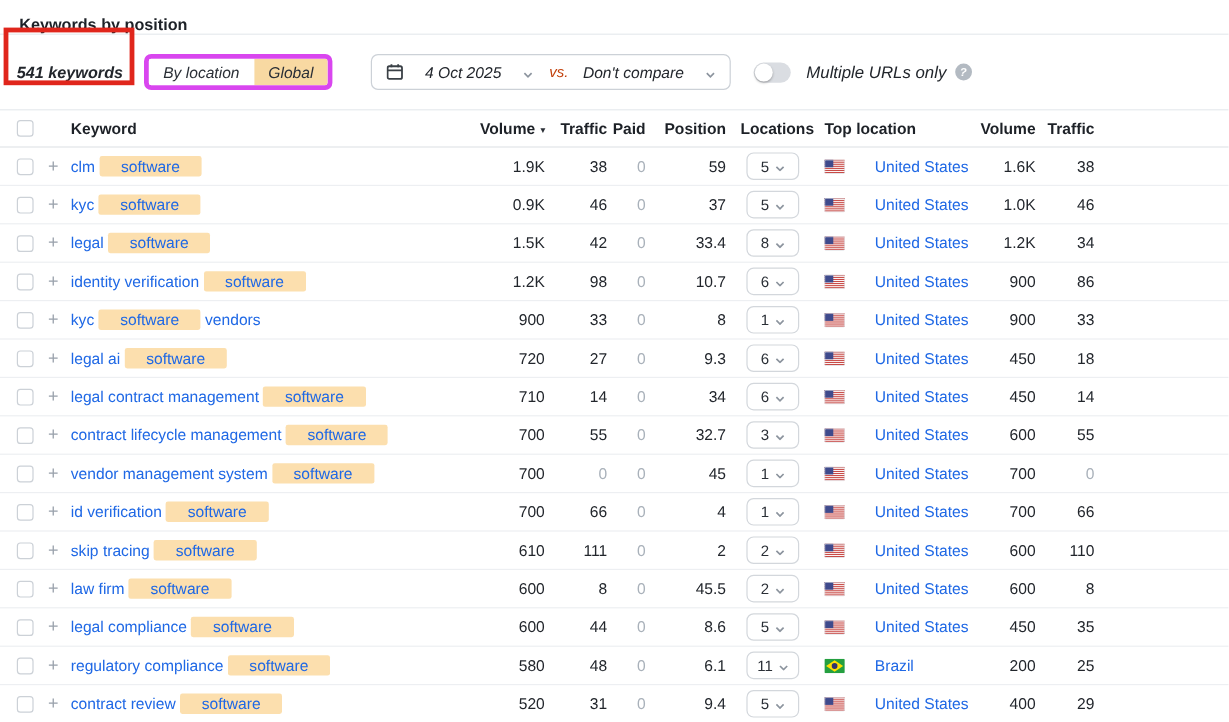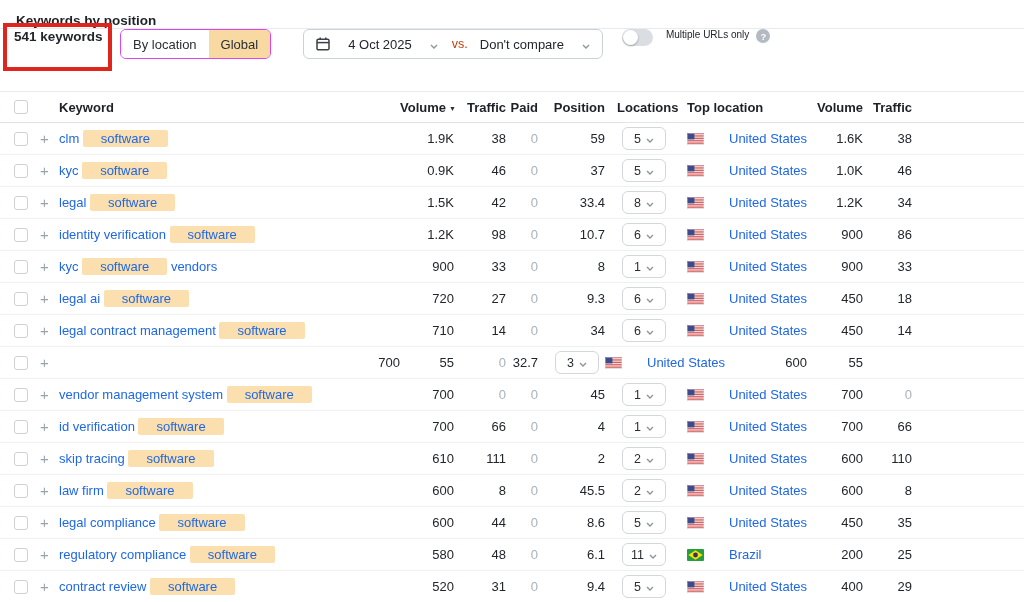--- a/index.html
+++ b/index.html
@@ -15,34 +15,34 @@
   *{box-sizing:border-box;}
   html,body{margin:0;padding:0;background:#fff;}
   .app{
     position:relative;width:1024px;height:602px;overflow:hidden;background:#fff;
     font-family:"Liberation Sans",sans-serif;color:var(--text);font-size:13px;
   }
   
   .page-header{height:29px;padding:13px 0 0 16px;border-bottom:1px solid #e7eaee;}
   .page-header h1{margin:0;font-size:13.5px;font-weight:700;color:#1d2127;}
   
-  .toolbar{height:63px;display:flex;align-items:flex-start;padding-left:14px;border-bottom:1px solid #e7eaee;position:relative;}
+  .toolbar{height:63px;display:flex;align-items:center;padding-left:14px;border-bottom:1px solid #e7eaee;position:relative;font-style:italic;}
   .kw-count{font-weight:700;font-size:13.5px;width:96px;}
   .annotation-box{position:absolute;left:3px;top:-6px;width:109px;height:48px;border:4px solid var(--red);pointer-events:none;z-index:5;}
-  .segmented{display:flex;margin-left:10px;border:1px solid #d946ef;border-radius:6px;overflow:hidden;height:30px;background:#fff;}
+  .segmented{display:flex;margin-left:10px;border:4px solid #d946ef;border-radius:6px;overflow:hidden;height:30px;background:#fff;}
   .segmented .seg{display:flex;align-items:center;padding:0 12px;cursor:pointer;font-size:13px;color:#2a2f36;background:#fff;}
   .segmented .seg.active{background:var(--seg-active);}
   .date-control{display:flex;align-items:center;margin-left:32px;height:30px;border:1px solid #ccd1d7;border-radius:6px;background:#fff;padding:0 12px;gap:6px;}
   .date-control .part{display:flex;align-items:center;gap:18px;cursor:pointer;}
   .vs{color:#c2410c;margin:0 6px 0 8px;font-size:12.5px;}
   .chev{display:inline-block;margin-top:1px;}
   
   .toggle{margin-left:19px;width:31px;height:17px;border-radius:9px;background:#dadde2;position:relative;cursor:pointer;flex:none;}
   .toggle .knob{position:absolute;left:1px;top:1px;width:15px;height:15px;border-radius:50%;background:#fff;box-shadow:0 1px 2px rgba(0,0,0,.3);}
-  .toggle-label{margin-left:13px;font-size:10px;}
+  .toggle-label{margin-left:13px;font-size:14px;}
   .help-icon{margin-left:7px;width:14px;height:14px;border-radius:50%;background:#b3bac2;color:#fff;font-size:9.5px;font-weight:700;display:inline-flex;align-items:center;justify-content:center;cursor:pointer;}
   
   .grid-row{display:grid;grid-template-columns:38px 21px 341px 54px 52px 32px 67px 82px 120px 56px 49px 1fr;align-items:center;}
   .thead{height:31px;border-bottom:1px solid #e1e4e8;font-weight:700;color:#1d2127;}
   .thead .hcell{cursor:pointer;}
   .row{height:32px;border-bottom:1px solid var(--rowline);}
   .num{text-align:right;}
   .muted{color:var(--muted);}
   .cb{width:14px;height:14px;border:1.5px solid #ccd1d7;border-radius:3px;background:#fff;margin-left:14px;cursor:pointer;}
   .plus{color:#9aa2ac;font-size:15px;font-weight:400;cursor:pointer;line-height:1;padding-left:2px;}
@@ -379,20 +379,21 @@
         </div>
         <div class="num">450</div>
         <div class="num">14</div>
         <div></div>
       </div>
       <div class="grid-row row">
         <div>
           <div class="cb"></div>
         </div>
         <div><span class="plus">+</span></div>
+        <div><a class="kw"><span>contract lifecycle management </span><span class="hl">software</span><span></span></a></div>
         <div class="num">700</div>
         <div class="num">55</div>
         <div class="num muted">0</div>
         <div class="num">32.7</div>
         <div><button class="loc-btn">
             <span>3</span>
             <span class="chev"><svg width="8" height="5" viewBox="0 0 8 5">
                 <path d="M1 1l3 3 3-3" fill="none" stroke="#8c949e" stroke-width="1.4"></path>
               </svg></span>
           </button></div>

